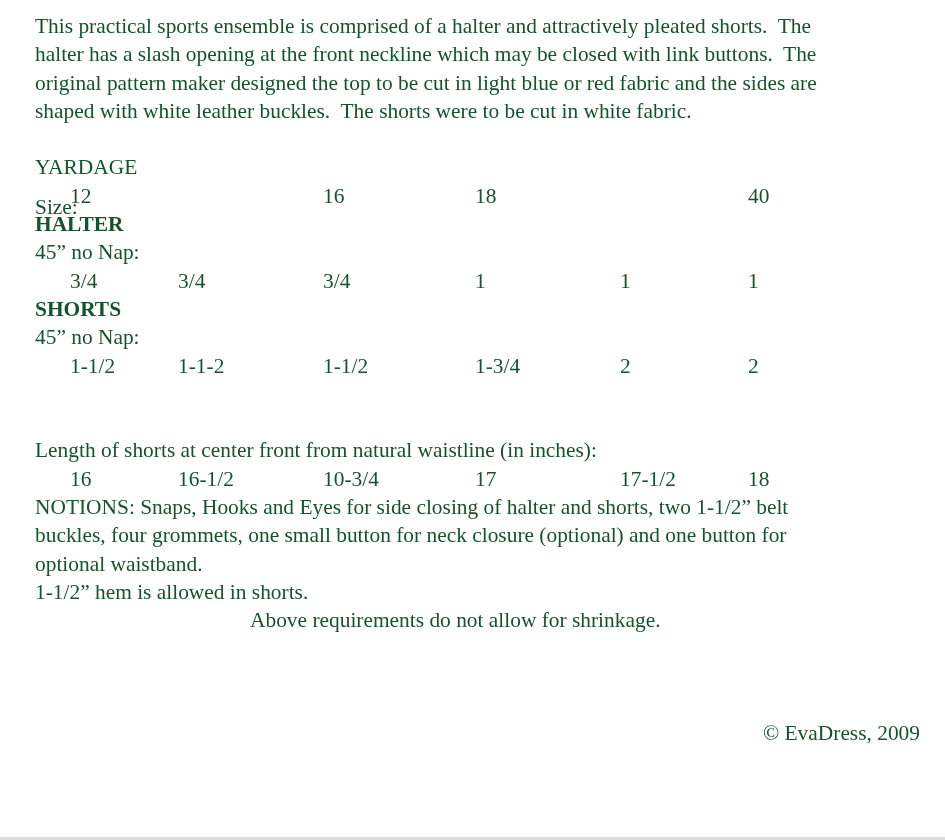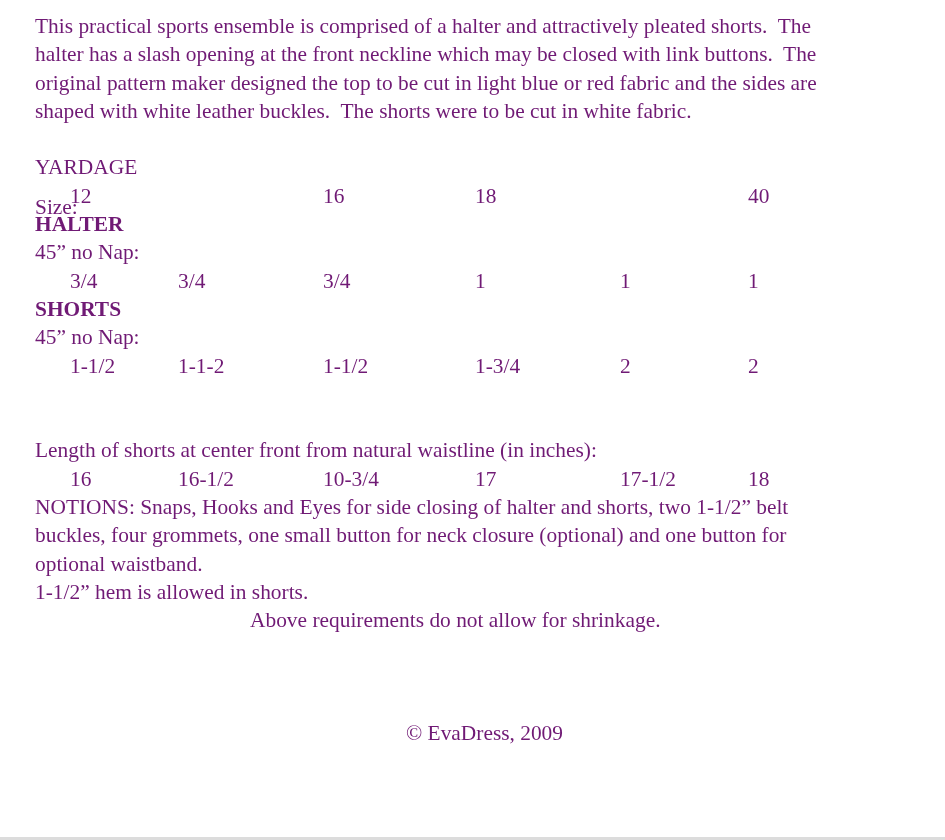--- a/index.html
+++ b/index.html
@@ -3,40 +3,40 @@
 <meta charset="utf-8">
 <style>
   html, body { margin:0; padding:0; background:#ffffff; }
   .page {
     position: relative;
     width: 945px;
     height: 840px;
     box-sizing: border-box;
     padding: 12px 25px 0 35px;
     background: #ffffff;
-    color: #701a75;
+    color: #14532d;
     font-family: "Liberation Serif", "DejaVu Serif", serif;
     font-size: 21.4px;
     line-height: 28.3px;
     overflow: hidden;
   }
   .para, .line { white-space: pre; }
   .spacer { height: 28.3px; }
   .bold { font-weight: bold; }
   .row { position: relative; height: 28.3px; }
   .rowlabel { position: absolute; left: 0; top: 11px; }
   .cell { position: absolute; top: 0; width: 140px; }
   .c0 { left: 35px; }
   .c1 { left: 143px; }
   .c2 { left: 288px; }
   .c3 { left: 440px; }
   .c4 { left: 585px; }
   .c5 { left: 713px; }
   .indent { padding-left: 215px; }
-  .footer { text-align: center; text-indent: 14px; }
+  .footer { text-align: right; text-indent: 14px; }
   .scan-edge {
     position: absolute;
     left: 0; right: 0; bottom: 0;
     height: 3px;
     background: #dcdcdc;
   }
 </style>
 </head>
 <body>
 

